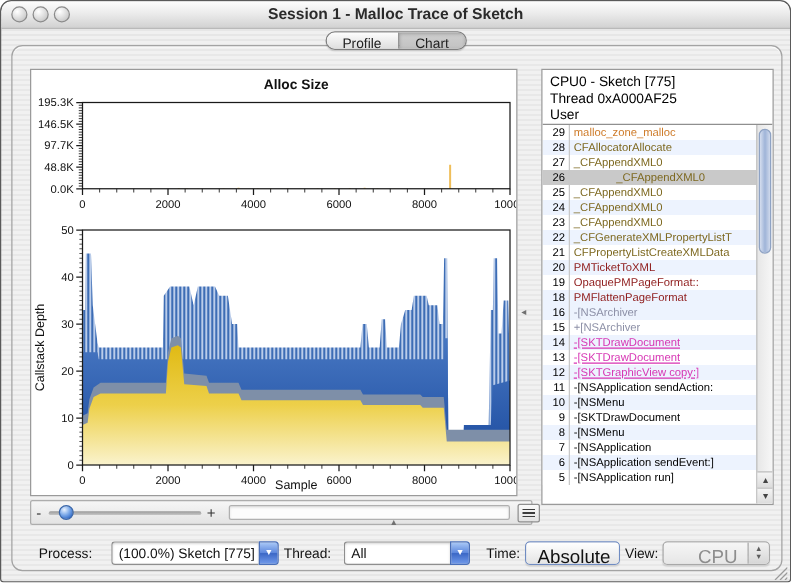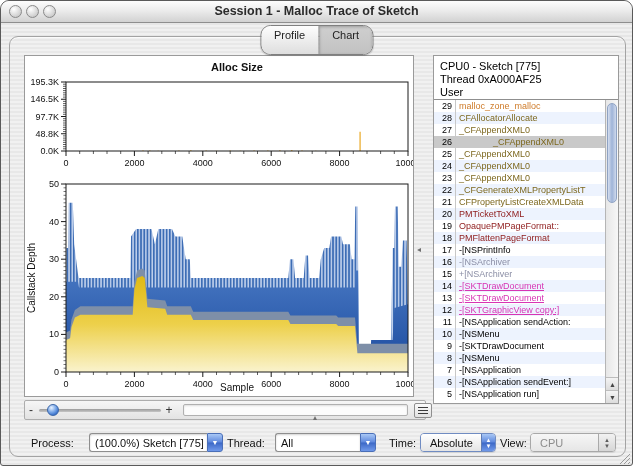--- a/index.html
+++ b/index.html
@@ -12,21 +12,21 @@
   .titlebar {
     position:absolute; left:0; top:0; width:100%; height:22px;
     background:linear-gradient(#fdfdfd,#ececec 45%,#d2d2d2);
     border-bottom:1px solid #8e8e8e; border-radius:8px 8px 0 0;
   }
   .title { text-align:center; line-height:21px; font-size:12.5px; font-weight:bold; color:#2b2b2b; }
   .lights { position:absolute; left:8px; top:4px; display:flex; gap:4px; }
   .light { width:13px; height:13px; border-radius:50%; border:1px solid #8a8a8a;
     background:radial-gradient(circle at 35% 30%, #ffffff, #d3d3d3 65%, #b9b9b9); }
   .tabs { position:absolute; top:24px; left:50%; transform:translateX(-50%); display:flex;
-    border:1px solid #7f7f7f; border-radius:10px; overflow:hidden; height:30px; z-index:5;
+    border:1px solid #7f7f7f; border-radius:10px; overflow:hidden; height:15px; z-index:5;
     box-shadow:0 1px 1px rgba(0,0,0,.15); }
   .tab { font-size:11px; color:#222; padding:2px 13px; line-height:14px;
     background:linear-gradient(#fdfdfd,#dedede); }
   .tab.active { background:linear-gradient(#cfcfcf,#c2c2c2); box-shadow:inset 0 1px 3px rgba(0,0,0,.25);
     border-left:1px solid #8f8f8f; }
   .groupbox { position:absolute; left:8px; top:35px; width:617px; height:421px;
     border:1px solid #a3a3a3; border-radius:9px;
     background:repeating-linear-gradient(to bottom,#f1f1f1 0 2px,#e8e8e8 2px 4px);
     box-shadow:inset 0 1px 0 #fbfbfb; }
   .panel { position:absolute; background:#fff; border:1px solid #9a9a9a; }
@@ -73,21 +73,21 @@
   .bb-label { position:absolute; top:6px; }
   .combo { position:absolute; top:2px; height:19px; display:flex; }
   .combo-text { background:#fff; border:1px solid #8e8e8e; border-right:none; border-radius:3px 0 0 3px;
     padding:3px 4px 0 5px; font-size:11px; white-space:nowrap; overflow:hidden;
     box-shadow:inset 0 1px 2px rgba(0,0,0,.18); }
   .combo-btn { width:16px; border:1px solid #4a6fb8; border-radius:0 3px 3px 0; color:#fff;
     font-size:7px; display:flex; align-items:center; justify-content:center;
     background:linear-gradient(#a9c8f6,#5e88dd 48%,#3c68c6 52%,#7099ea); }
   .popup { position:absolute; top:2px; height:19px; display:flex; border:1px solid #708cc2;
     border-radius:4px; overflow:hidden; box-shadow:0 1px 1px rgba(0,0,0,.1); }
-  .popup-text { padding:3px 8px 0 9px; font-size:11px; background:linear-gradient(#ffffff,#e4e4e4); flex:1; }
+  .popup-text { padding:3px 8px 0 9px; font-size:15px; background:linear-gradient(#ffffff,#e4e4e4); flex:1;text-align:right; }
   .popup-step { width:17px; display:flex; flex-direction:column; align-items:center; justify-content:center;
     color:#fff; font-size:6px; line-height:6px;
     background:linear-gradient(#a9c8f6,#5e88dd 48%,#3c68c6 52%,#7099ea); border-left:1px solid #5f7cb4; }
   .popup.disabled { border-color:#a8a8a8; }
   .popup.disabled .popup-text { color:#8d8d8d; background:linear-gradient(#f6f6f6,#e6e6e6); }
   .popup.disabled .popup-step { color:#5c5c5c; background:linear-gradient(#f2f2f2,#d6d6d6); border-left:1px solid #aaa; }
   .grip { position:absolute; right:2px; bottom:1px; width:13px; height:13px; }
   text { font-family:"Liberation Sans", sans-serif; }
 </style>
 </head>
@@ -365,24 +365,20 @@
               <span class="lname" style="color: rgb(142, 27, 27);">PMTicketToXML</span>
             </div>
             <div class="lrow">
               <span class="lnum">19</span>
               <span class="lname" style="color: rgb(142, 27, 27);">OpaquePMPageFormat::</span>
             </div>
             <div class="lrow alt">
               <span class="lnum">18</span>
               <span class="lname" style="color: rgb(142, 27, 27);">PMFlattenPageFormat</span>
             </div>
-            <div class="lrow">
-              <span class="lnum">17</span>
-              <span class="lname" style="color: rgb(0, 0, 0);">-[NSPrintInfo</span>
-            </div>
             <div class="lrow alt">
               <span class="lnum">16</span>
               <span class="lname" style="color: rgb(140, 143, 166);">-[NSArchiver</span>
             </div>
             <div class="lrow">
               <span class="lnum">15</span>
               <span class="lname" style="color: rgb(140, 143, 166);">+[NSArchiver</span>
             </div>
             <div class="lrow alt">
               <span class="lnum">14</span>

